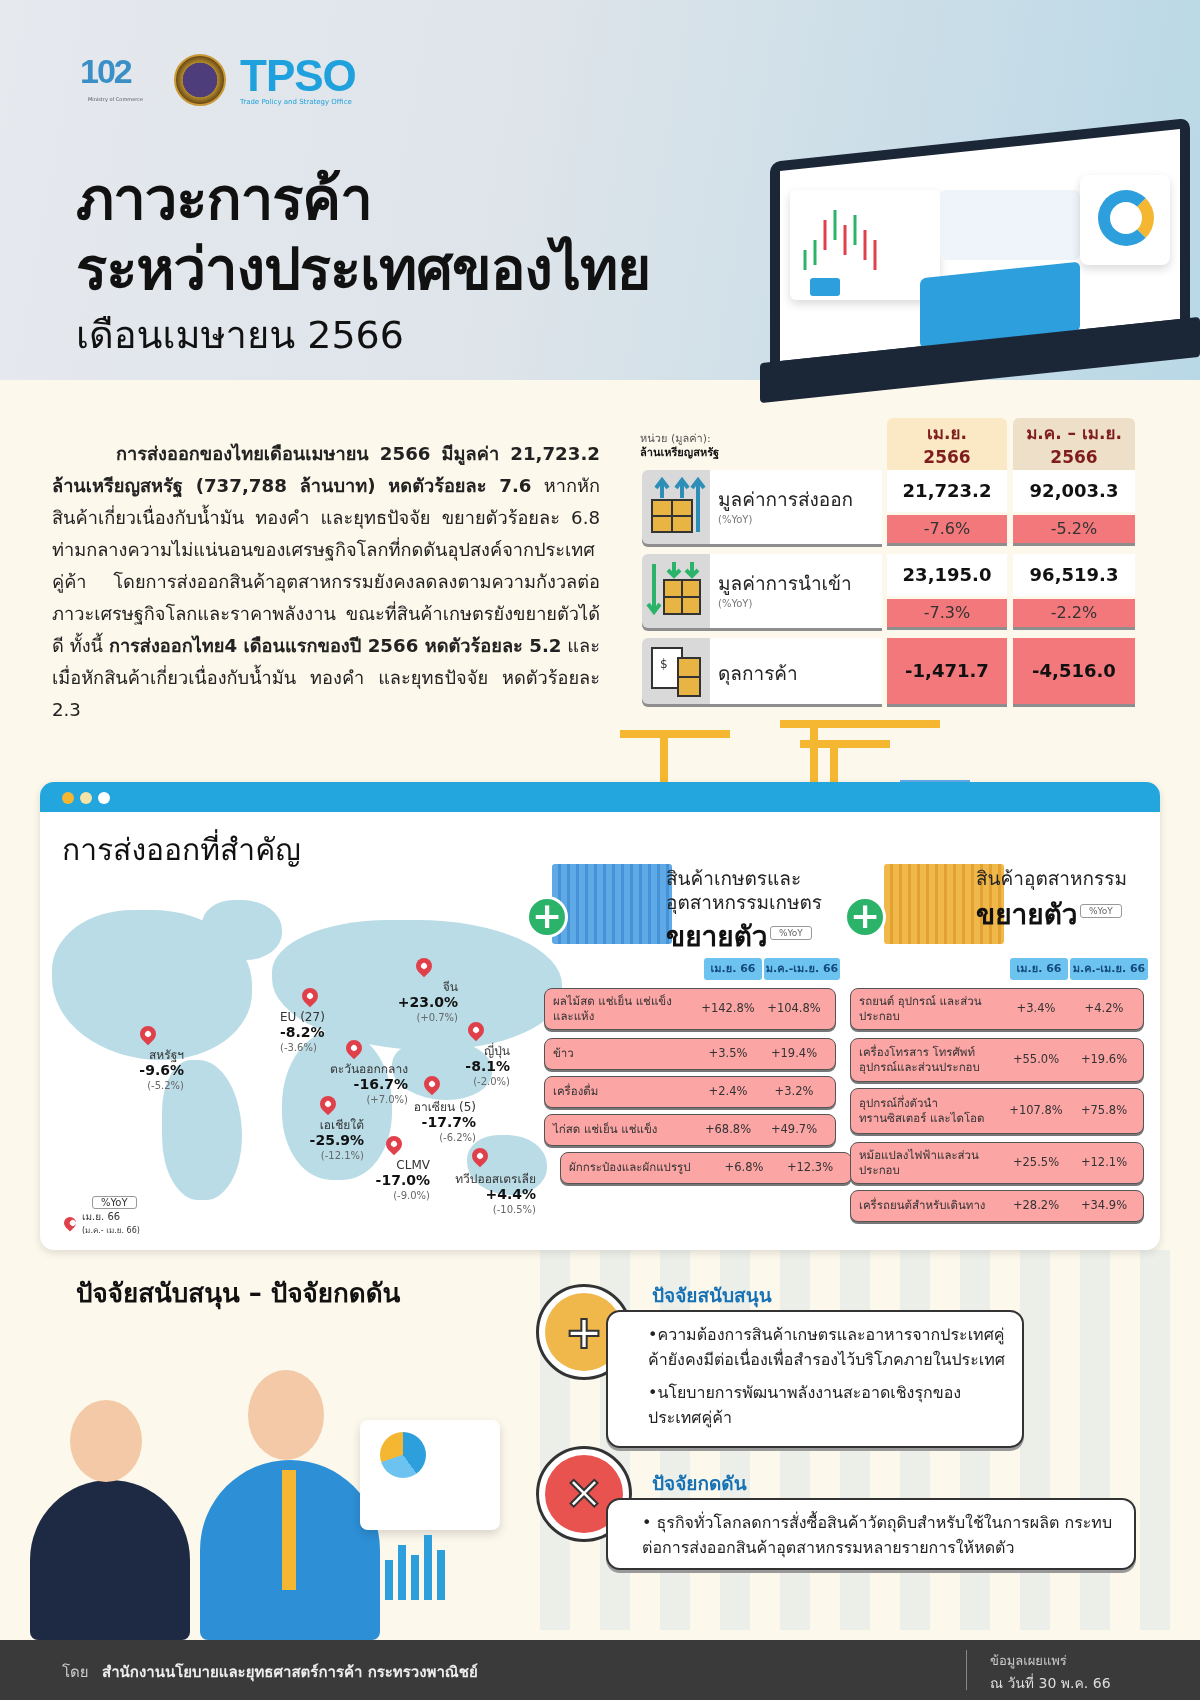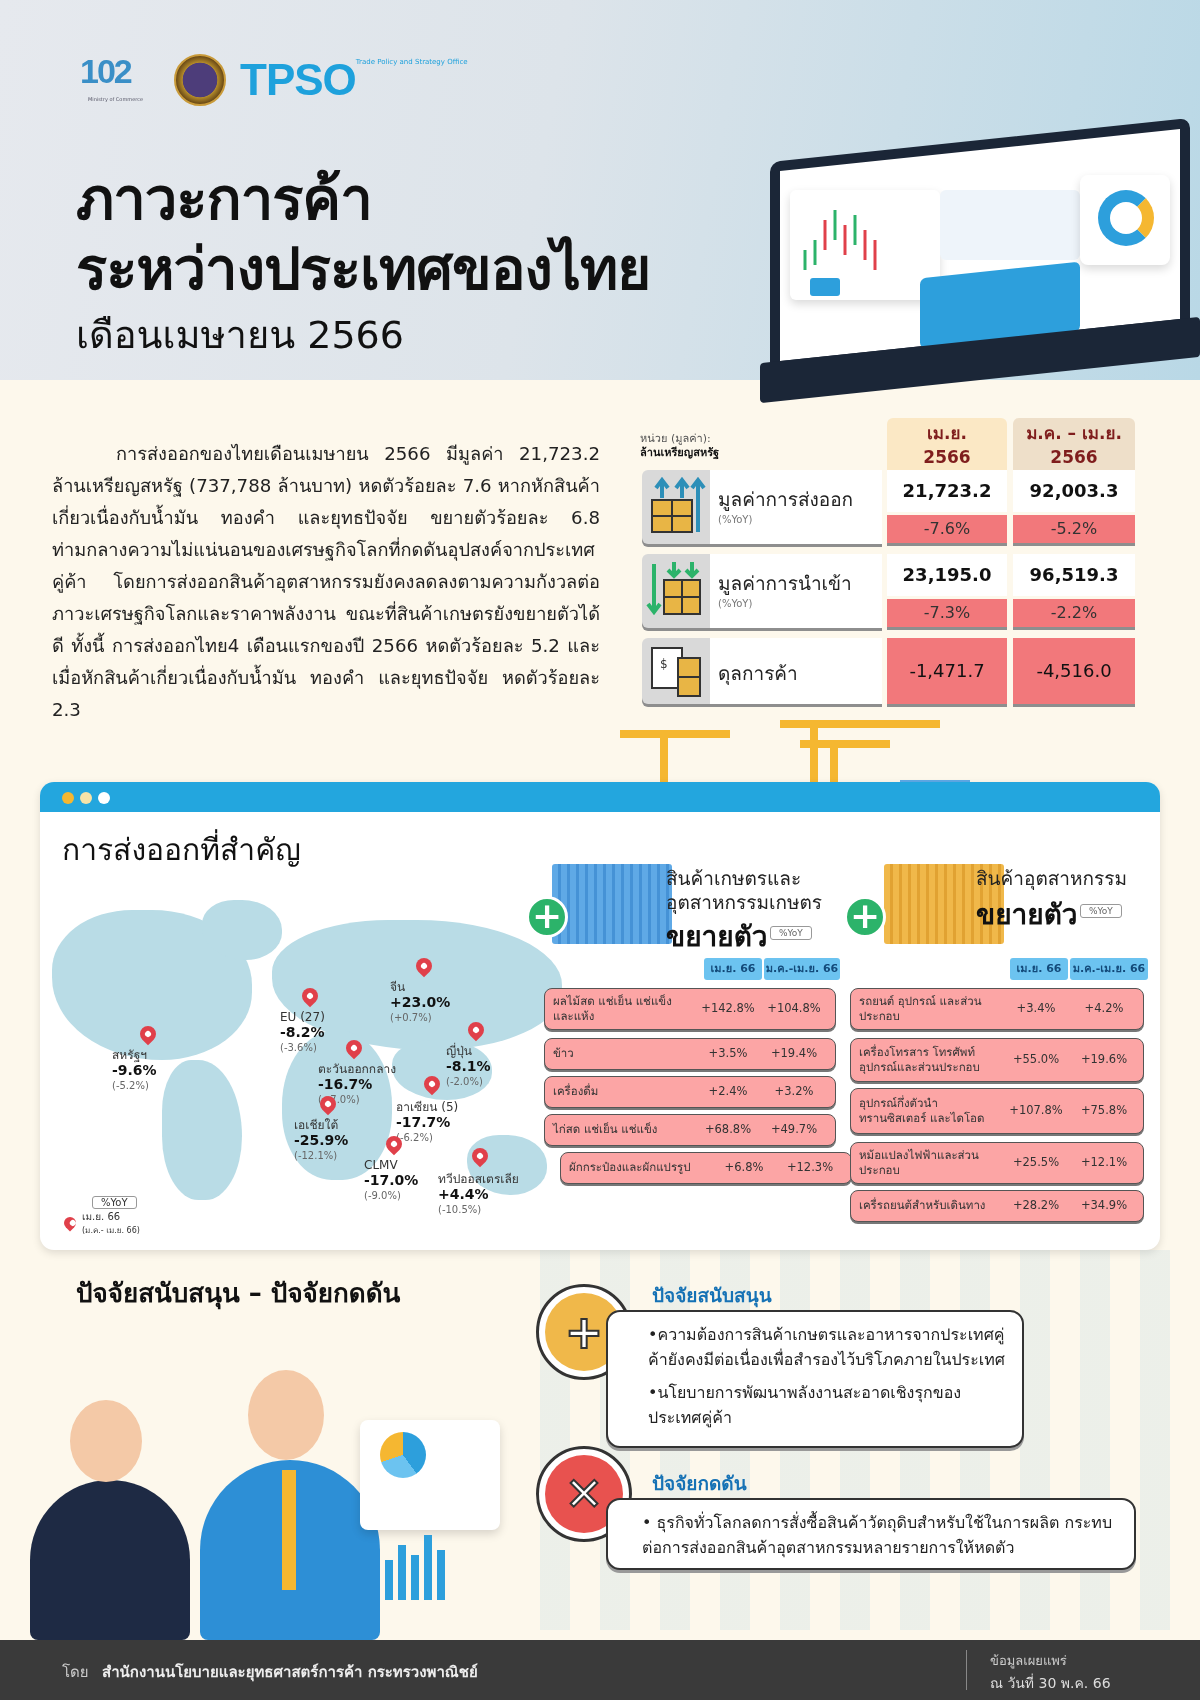--- a/index.html
+++ b/index.html
@@ -5,61 +5,61 @@
 *{box-sizing:border-box;margin:0;padding:0}
 body{width:1200px;height:1700px;overflow:hidden;font-family:"DejaVu Sans","Liberation Sans",sans-serif;background:#fdf8ec;color:#1e1e1e;position:relative}
 .abs{position:absolute}
 
 .hero{left:0;top:0;width:1200px;height:380px;background:linear-gradient(100deg,#e6e9ee 0%,#dde4ea 45%,#b9d8e6 100%)}
 .logos{left:80px;top:52px;display:flex;gap:14px;align-items:center}
 .logo102{width:80px;height:56px;position:relative}
 .logo102 .num{font:bold 34px "Liberation Sans",sans-serif;color:#3a8fc7;letter-spacing:-2px}
 .logo102 .sm{font-size:5px;color:#556;position:absolute;top:44px;left:8px}
 .seal{width:52px;height:52px;border-radius:50%;background:radial-gradient(circle,#4d3d7a 50%,#b28a2a 52%,#6b4a16 70%);border:2px solid #c99b3a}
-.tpso{display:flex;}
+.tpso{display:flex;flex-direction:column}
 .tpso .big{font:900 44px "Liberation Sans",sans-serif;color:#1ea1dc;letter-spacing:-1px;line-height:44px}
 .tpso .small{font-size:7px;color:#1ea1dc}
 .title1{left:76px;top:152px;font:bold 58px "DejaVu Sans",sans-serif;color:#111;letter-spacing:-1px}
 .title2{left:76px;top:222px;font:bold 58px "DejaVu Sans",sans-serif;color:#111;letter-spacing:-1px}
 .title3{left:76px;top:304px;font:38px "DejaVu Sans",sans-serif;color:#111}
 .screen{left:770px;top:140px;width:420px;height:210px;background:#fff;border:10px solid #1b2637;border-radius:10px;transform:skewY(-6deg)}
 .panelA{left:790px;top:190px;width:150px;height:110px;background:#fff;border-radius:6px;box-shadow:0 4px 10px rgba(0,0,0,.15)}
 .panelB{left:940px;top:190px;width:140px;height:70px;background:#eef4fa;border-radius:6px}
 .panelC{left:1080px;top:175px;width:90px;height:90px;background:#fff;border-radius:8px;box-shadow:0 4px 10px rgba(0,0,0,.15)}
 .donut{left:1098px;top:190px;width:56px;height:56px;border-radius:50%;border:12px solid #2d9fdc;border-right-color:#f5b731}
 .panelD{left:920px;top:270px;width:160px;height:70px;background:#2d9fdc;border-radius:6px;transform:skewY(-6deg)}
 .base{left:760px;top:340px;width:440px;height:40px;background:#1b2637;transform:skewY(-6deg);border-radius:4px}
 
 .summary{left:52px;top:438px;width:548px;font-size:18.2px;line-height:32px;text-align:justify;color:#222}
-.summary b{font-weight:normal}
+.summary b{font-weight:bold}
 
 .unit{left:640px;top:432px;font-size:11px;color:#555;line-height:14px}
 .unit b{color:#111;font-weight:bold}
 .hdr{top:418px;height:52px;border-radius:6px 6px 0 0;text-align:center;font:bold 17px "DejaVu Sans",sans-serif;line-height:24px;padding-top:3px;color:#7f1d1d}
 .hdr1{left:887px;width:120px;background:#fbe8c5}
 .hdr2{left:1013px;width:122px;background:#eedfc9}
 .row{left:642px;width:493px}
 .iconbox{position:absolute;left:0;width:68px;background:#d9d9d9;border-radius:6px 0 0 6px}
 .lblbox{position:absolute;left:68px;background:#fff;width:172px;box-shadow:0 3px 0 #8e8e8e}
 .lbl{position:absolute;left:76px;font-size:19px;color:#222}
 .lblsub{position:absolute;left:76px;font-size:10px;color:#777}
 .val{position:absolute;width:120px;text-align:center;font-weight:bold;font-size:18px;color:#111;background:#fff}
 .pct{position:absolute;width:120px;text-align:center;font-size:16px;color:#333;background:#f2787b;box-shadow:0 3px 0 #8e8e8e}
 .v1{left:245px}.v2{left:371px;width:122px}
-.bal{position:absolute;height:66px;line-height:66px;text-align:center;font-weight:normal;font-size:18px;background:#f2787b;box-shadow:0 3px 0 #8e8e8e;color:#111}
+.bal{position:absolute;height:66px;line-height:66px;text-align:center;font-weight:bold;font-size:18px;background:#f2787b;box-shadow:0 3px 0 #8e8e8e;color:#111}
 
 .win{left:40px;top:782px;width:1120px;height:468px;background:#fff;border-radius:14px;overflow:hidden;box-shadow:0 3px 8px rgba(0,0,0,.12)}
 .winbar{left:40px;top:782px;width:1120px;height:30px;background:#23a6de;border-radius:14px 14px 0 0}
 .dot{position:absolute;top:10px;width:12px;height:12px;border-radius:50%}
 .wintitle{left:62px;top:826px;font-size:30px;color:#111}
 .map{left:52px;top:900px;width:520px;height:330px}
 .land{position:absolute;background:#b9dce6;border-radius:40% 50% 45% 55%}
 .pin{position:absolute;width:16px;height:16px;background:#e0404a;border-radius:50% 50% 50% 0;transform:rotate(-45deg)}
 .pin::after{content:"";position:absolute;left:5px;top:5px;width:6px;height:6px;background:#fff;border-radius:50%}
-.mlbl{position:absolute;text-align:left;line-height:15px}
+.mlbl{position:absolute;text-align:right;line-height:15px}
 .mname{font-size:12px;color:#333}
 .mval{font-size:14px;font-weight:bold;color:#111}
 .mytd{font-size:10px;color:#666}
 .legend{left:64px;top:1196px;font-size:10px;color:#333}
 
 .cont{position:absolute;width:120px;height:80px;border-radius:3px}
 .cont.blue{background:repeating-linear-gradient(90deg,#5fa9e6 0 6px,#4592d6 6px 9px)}
 .cont.orange{background:repeating-linear-gradient(90deg,#f0b84a 0 6px,#e1a232 6px 9px)}
 .plus{position:absolute;width:42px;height:42px;border-radius:50%;background:#2cb36a;border:3px solid #fff;color:#fff;font:bold 36px/34px "DejaVu Sans",sans-serif;text-align:center}
 .cattitle{position:absolute;font-size:19px;line-height:24px;color:#222}

